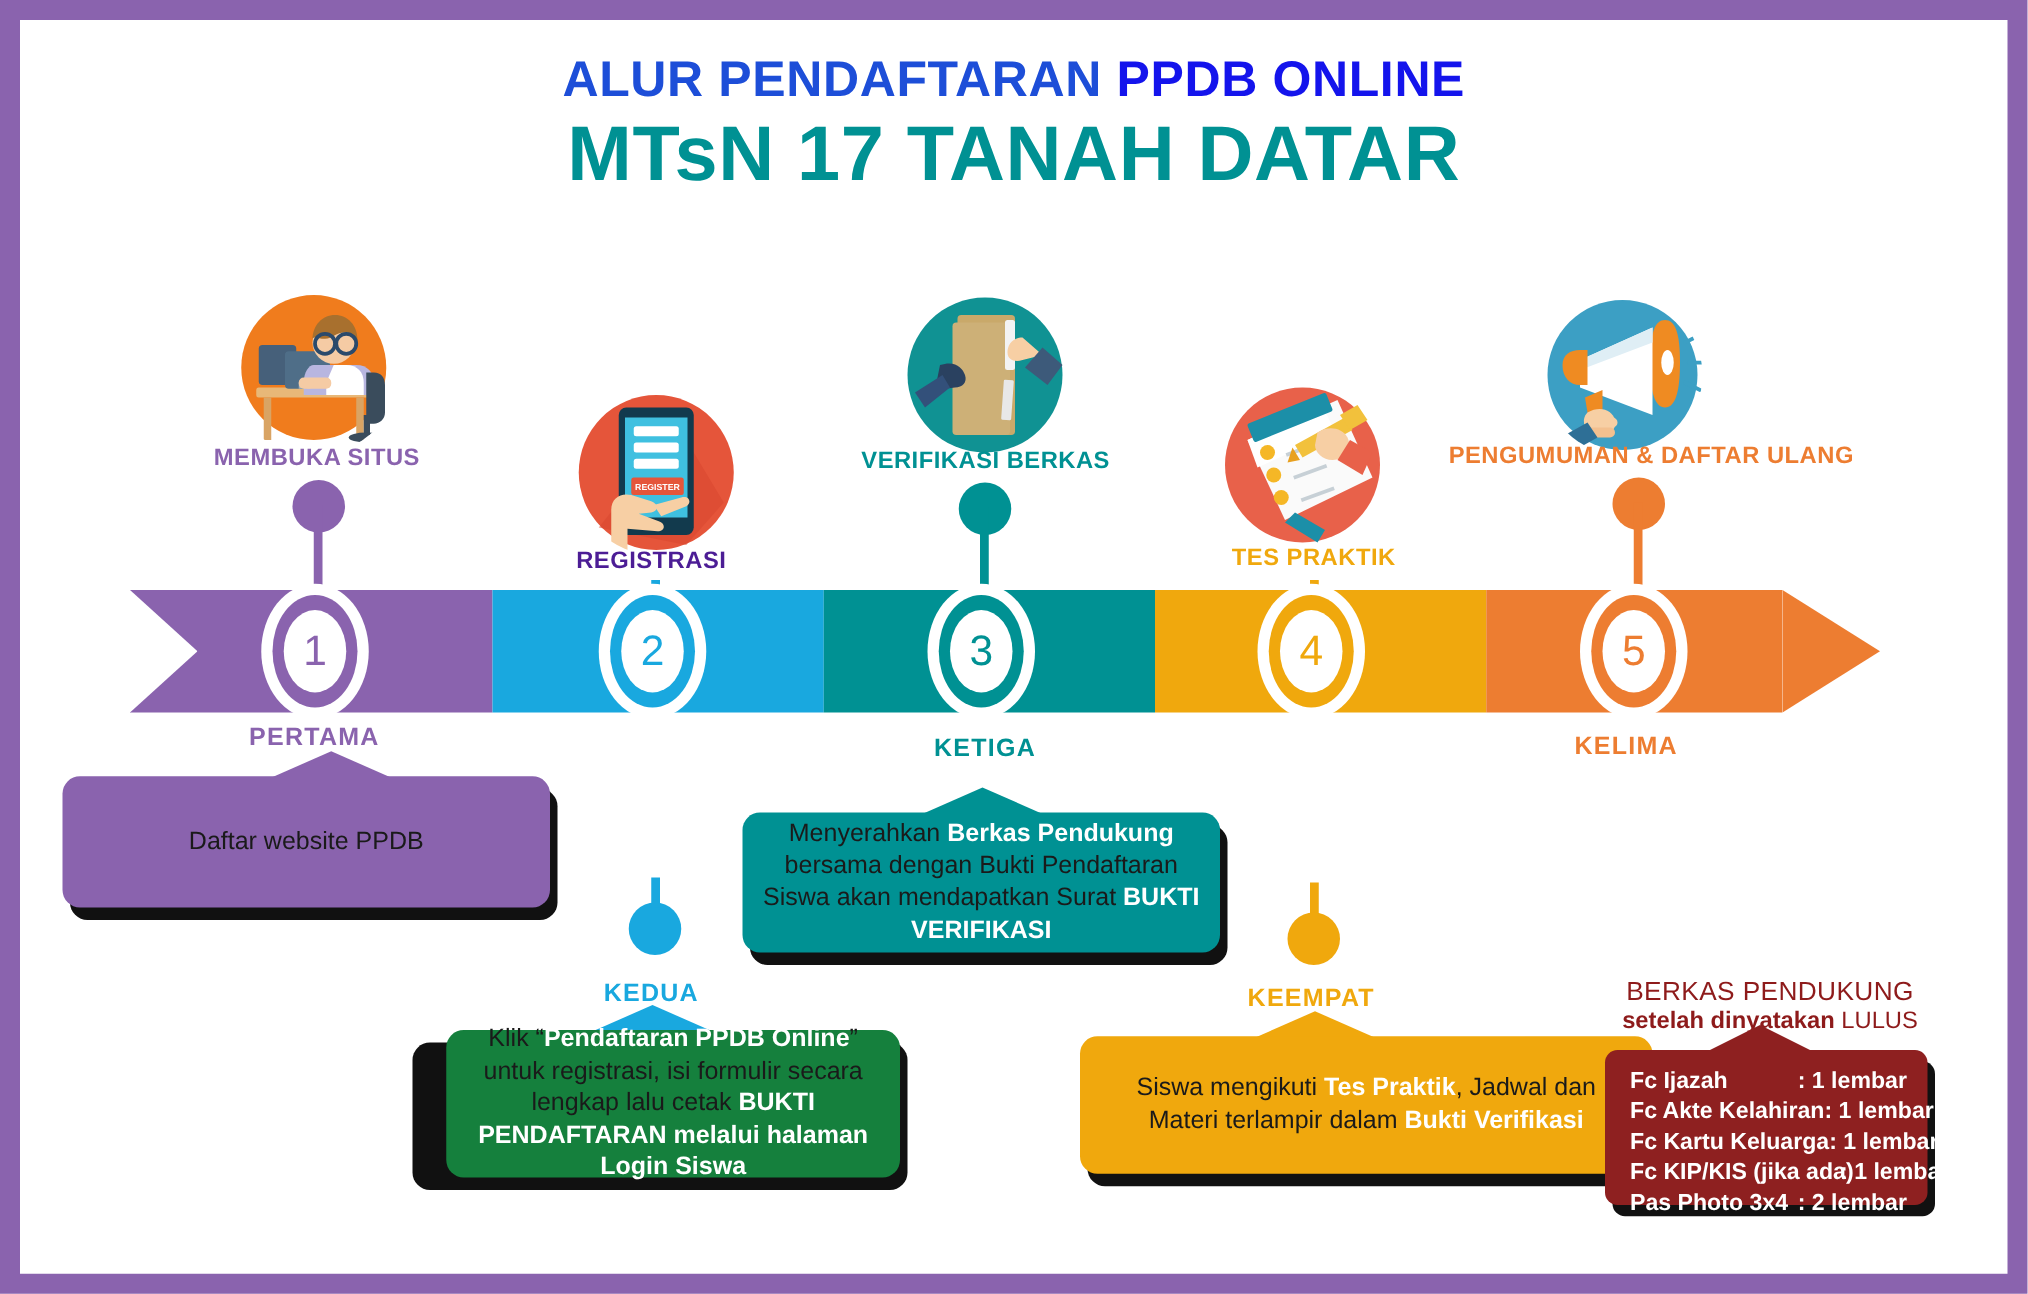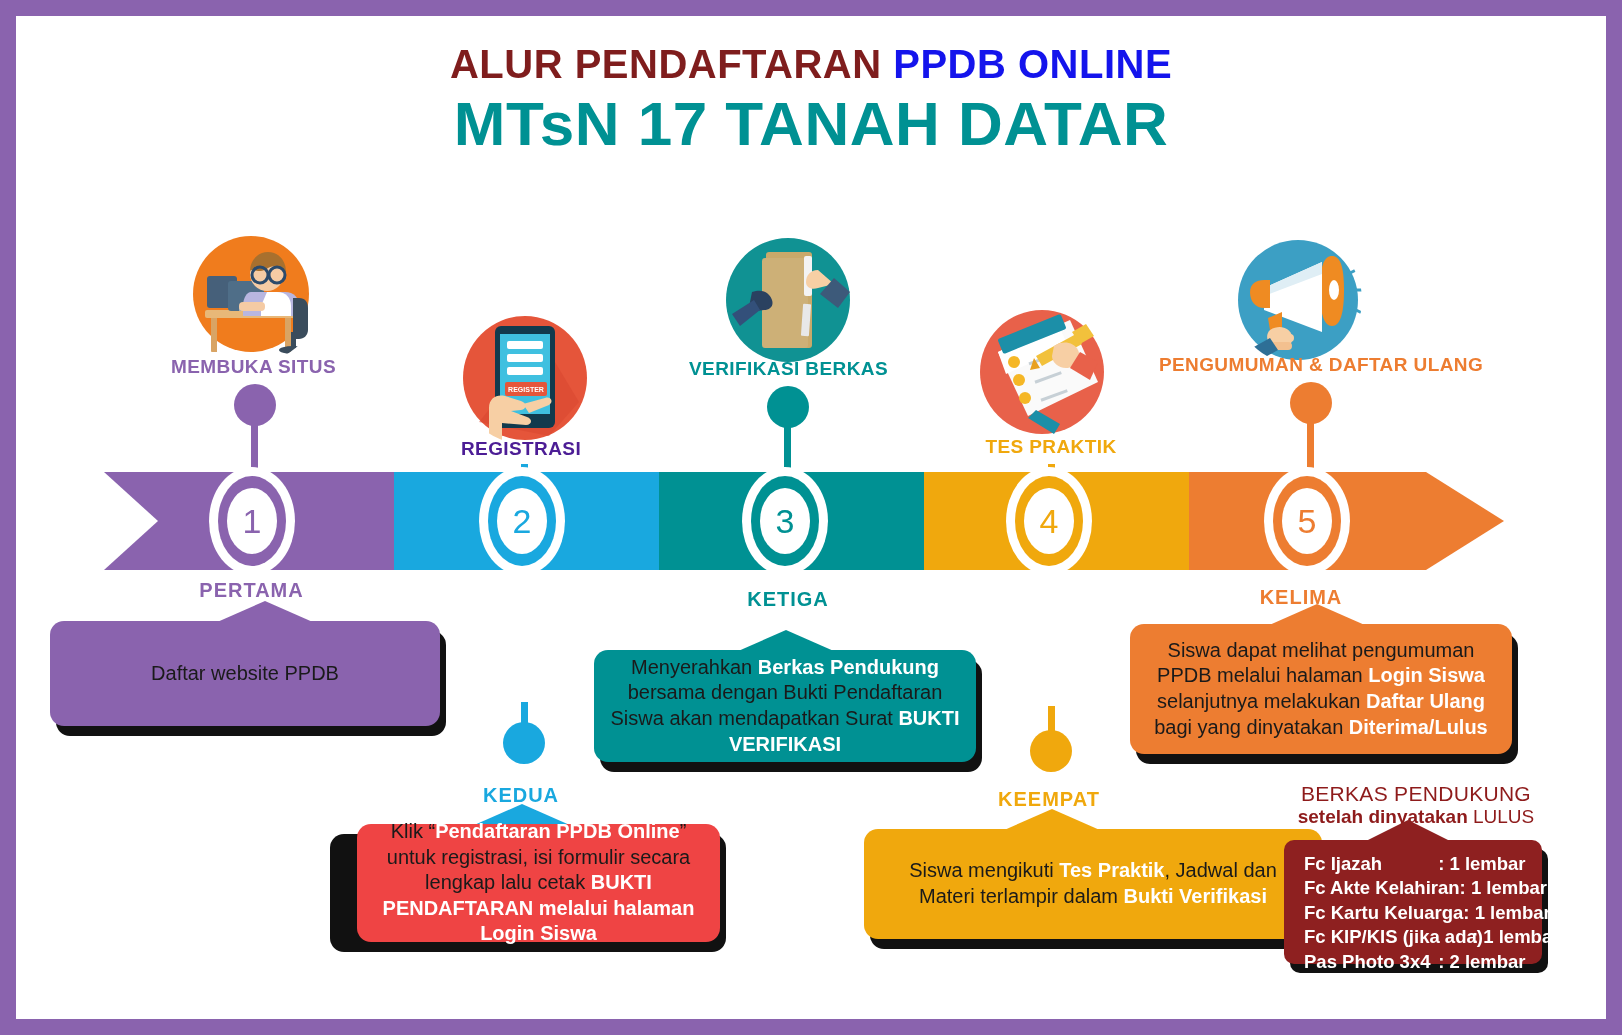--- a/index.html
+++ b/index.html
@@ -6,21 +6,21 @@
   body{width:1622px;height:1035px;overflow:hidden;font-family:"Liberation Sans",sans-serif;}
 
   #frame{position:absolute;left:0;top:0;width:1622px;height:1035px;
          background:#8a63ae;box-sizing:border-box;padding:16px;}
   #canvas{position:relative;width:100%;height:100%;background:#ffffff;overflow:hidden;}
 
   
   #title-block{position:absolute;left:0;top:28px;width:100%;text-align:center;}
   .title-line1{font-size:40px;font-weight:bold;letter-spacing:.5px;line-height:1;
                font-family:"Liberation Sans",sans-serif;}
-  .t-purple{color:#7f1d1d;}
+  .t-purple{color:#1d4ed8;}
   .t-blue{color:#1414ec;}
   .title-line2{font-size:62px;font-weight:bold;color:#009193;line-height:1.15;margin-top:4px;
                letter-spacing:.5px;}
 
   
   .icon-circle{position:absolute;border-radius:50%;overflow:hidden;}
   .icon-label{position:absolute;font-size:19px;font-weight:bold;letter-spacing:.4px;
               white-space:nowrap;text-align:center;}
 
   
@@ -240,21 +240,21 @@
         <span>Daftar website PPDB</span>
       </div>
     </div>
 
     <div class="dot" style="left:487px;top:706px;background:#19a8df;"></div>
     <div class="stem" style="left:505px;top:686px;height:24px;background:#19a8df;"></div>
     <div class="step-name" style="left:410px;top:768px;width:190px;color:#19a8df;">KEDUA</div>
     <div class="callout" style="left:308px;top:808px;width:396px;height:118px;">
       <div class="shadow"></div>
       <div class="beak" style="left:148px;top:-20px;border-left:50px solid transparent;border-right:50px solid transparent;border-bottom:22px solid #19a8df;"></div>
-      <div class="body" style="background:#ef4444;height:118px;display:flex;align-items:center;justify-content:center;margin-left:33px;">
+      <div class="body" style="background:#15803d;height:118px;display:flex;align-items:center;justify-content:center;margin-left:33px;">
         <span>Klik “<b>Pendaftaran PPDB Online</b>” untuk registrasi, isi formulir secara lengkap lalu cetak <b>BUKTI PENDAFTARAN melalui halaman Login Siswa</b></span>
       </div>
     </div>
 
     <div class="step-name" style="left:672px;top:572px;width:200px;color:#009193;">KETIGA</div>
     <div class="callout" style="left:578px;top:634px;width:382px;height:112px;">
       <div class="shadow"></div>
       <div class="beak" style="left:142px;top:-20px;border-left:50px solid transparent;border-right:50px solid transparent;border-bottom:22px solid #009193;"></div>
       <div class="body" style="background:#009193;height:112px;display:flex;align-items:center;justify-content:center;">
         <span>Menyerahkan <b>Berkas Pendukung</b> bersama dengan Bukti Pendaftaran Siswa akan mendapatkan Surat <b>BUKTI VERIFIKASI</b></span>
@@ -266,27 +266,20 @@
     <div class="step-name" style="left:938px;top:772px;width:190px;color:#f0a80d;">KEEMPAT</div>
     <div class="callout" style="left:848px;top:813px;width:458px;height:110px;">
       <div class="shadow"></div>
       <div class="beak" style="left:138px;top:-20px;border-left:50px solid transparent;border-right:50px solid transparent;border-bottom:22px solid #f0a80d;"></div>
       <div class="body" style="background:#f0a80d;height:110px;display:flex;align-items:center;justify-content:center;">
         <span>Siswa mengikuti <b>Tes Praktik</b>, Jadwal dan Materi terlampir dalam <b>Bukti Verifikasi</b></span>
       </div>
     </div>
 
     <div class="step-name" style="left:1190px;top:570px;width:190px;color:#ed7d31;">KELIMA</div>
-    <div class="callout" style="left:1114px;top:608px;width:382px;height:130px;">
-      <div class="shadow"></div>
-      <div class="beak" style="left:137px;top:-20px;border-left:50px solid transparent;border-right:50px solid transparent;border-bottom:22px solid #ed7d31;"></div>
-      <div class="body" style="background:#ed7d31;height:130px;display:flex;align-items:center;justify-content:center;">
-        <span>Siswa dapat melihat pengumuman PPDB melalui halaman <b>Login Siswa</b> selanjutnya melakukan <b>Daftar Ulang</b> bagi yang dinyatakan <b>Diterima/Lulus</b></span>
-      </div>
-    </div>
 
     <div id="docs-head" style="left:1250px;top:765px;width:300px;">
       <div class="l1">BERKAS PENDUKUNG</div>
       <div class="l2"><b>setelah dinyatakan </b><span>LULUS</span></div>
     </div>
     <div id="docs-panel" style="left:1268px;top:824px;width:258px;height:124px;">
       <div class="shadow"></div>
       <div class="beak" style="position:absolute;left:80px;top:-20px;width:0;height:0;border-left:44px solid transparent;border-right:44px solid transparent;border-bottom:22px solid #8e2020;"></div>
       <div class="body" style="height:124px;">
         <div id="docs-rows">

